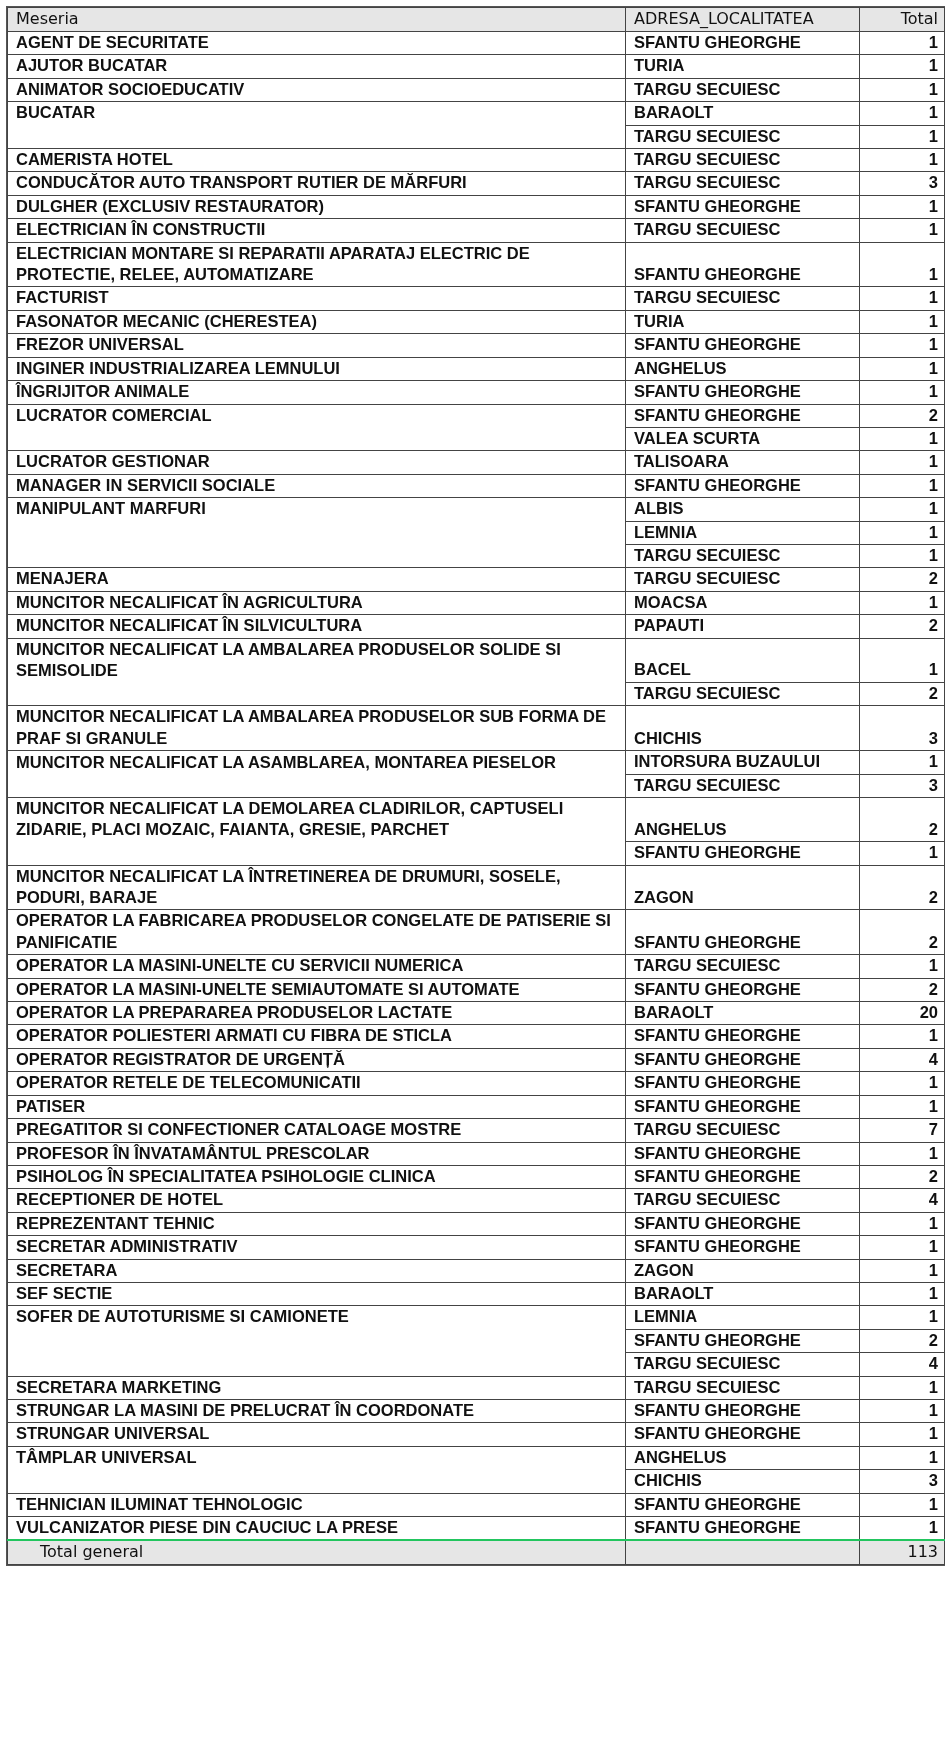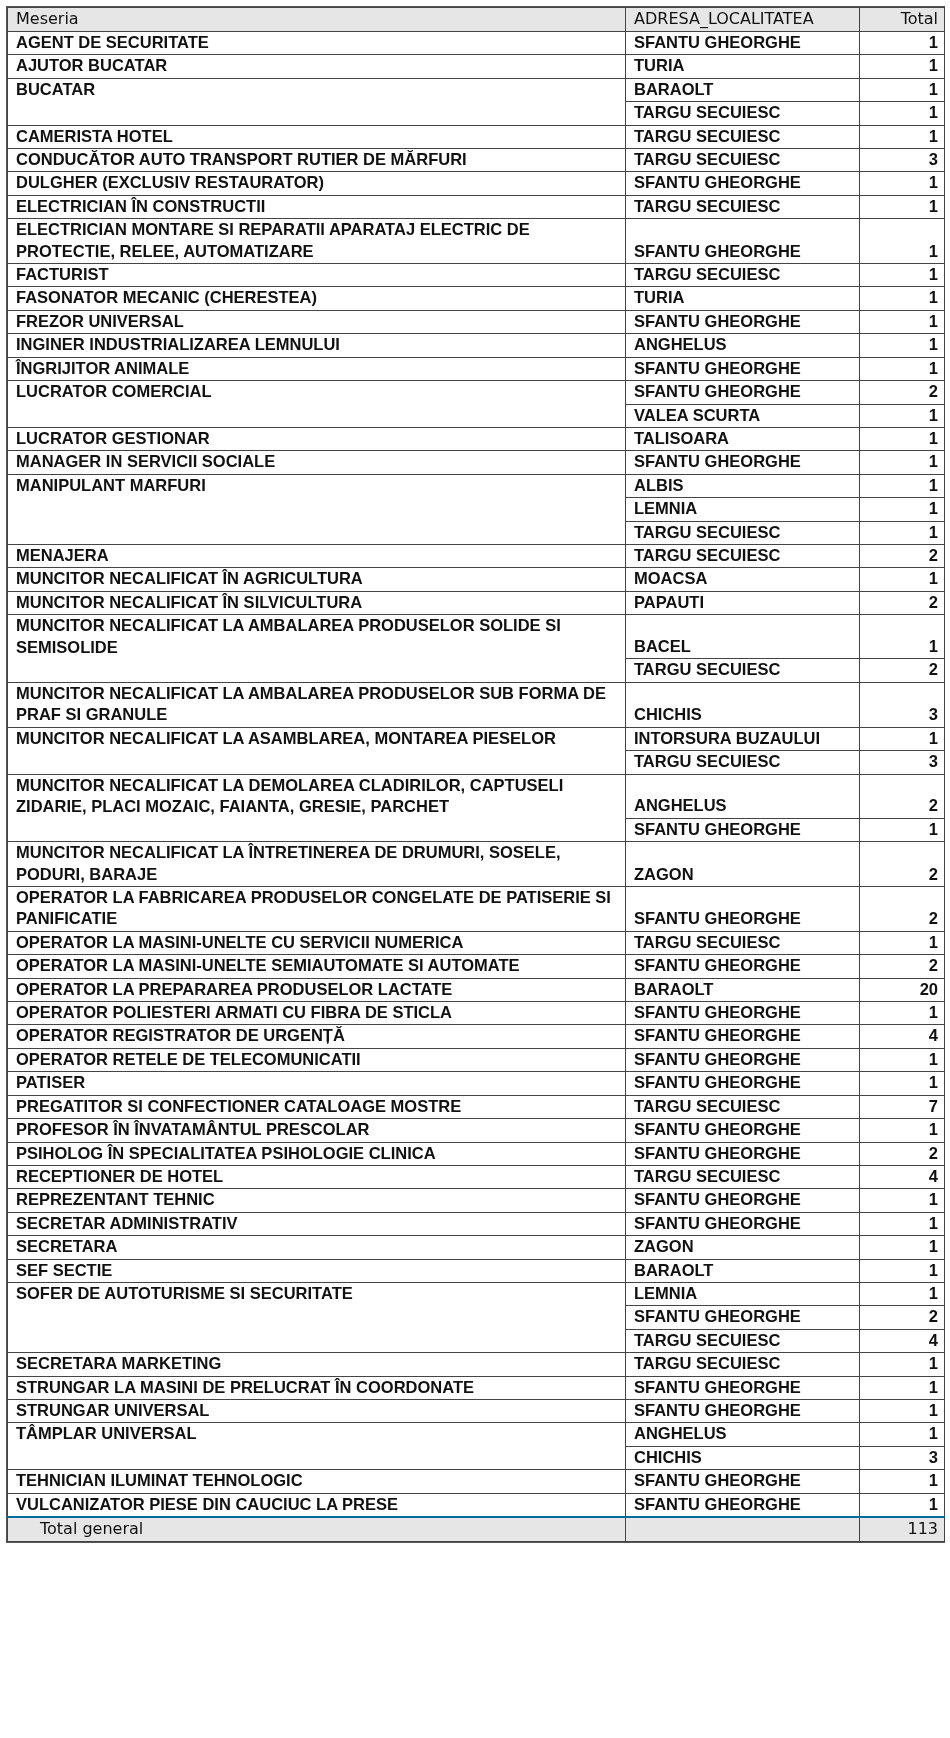--- a/index.html
+++ b/index.html
@@ -36,21 +36,21 @@
   td.job { vertical-align: top; }
   td.job.wrap { vertical-align: bottom; }
   tr.cont td.job { border-top: none; }
   tr.hasnext td.job { border-bottom: none; }
   tr.total td {
     background: #e6e6e6;
     font-weight: normal;
     font-family: "DejaVu Sans", sans-serif;
     font-size: 16px;
     line-height: 22px;
-    border-top: 2px solid #0369a1;
+    border-top: 2px solid #22c55e;
     padding-left: 32px;
   }
 </style>
 </head>
 <body>
 
 <div class="sheet">
   <table>
     <colgroup>
         <col class="c1">
@@ -68,20 +68,25 @@
         <tr>
           <td class="job">AGENT DE SECURITATE</td>
           <td>SFANTU GHEORGHE</td>
           <td class="num">1</td>
         </tr>
         <tr>
           <td class="job">AJUTOR BUCATAR</td>
           <td>TURIA</td>
           <td class="num">1</td>
         </tr>
+        <tr>
+          <td class="job">ANIMATOR SOCIOEDUCATIV</td>
+          <td>TARGU SECUIESC</td>
+          <td class="num">1</td>
+        </tr>
         <tr class="hasnext">
           <td class="job">BUCATAR</td>
           <td>BARAOLT</td>
           <td class="num">1</td>
         </tr>
         <tr class="cont">
           <td class="job"></td>
           <td>TARGU SECUIESC</td>
           <td class="num">1</td>
         </tr>
@@ -299,21 +304,21 @@
           <td class="job">SECRETARA</td>
           <td>ZAGON</td>
           <td class="num">1</td>
         </tr>
         <tr>
           <td class="job">SEF SECTIE</td>
           <td>BARAOLT</td>
           <td class="num">1</td>
         </tr>
         <tr class="hasnext">
-          <td class="job">SOFER DE AUTOTURISME SI SECURITATE</td>
+          <td class="job">SOFER DE AUTOTURISME SI CAMIONETE</td>
           <td>LEMNIA</td>
           <td class="num">1</td>
         </tr>
         <tr class="cont hasnext">
           <td class="job"></td>
           <td>SFANTU GHEORGHE</td>
           <td class="num">2</td>
         </tr>
         <tr class="cont">
           <td class="job"></td>

